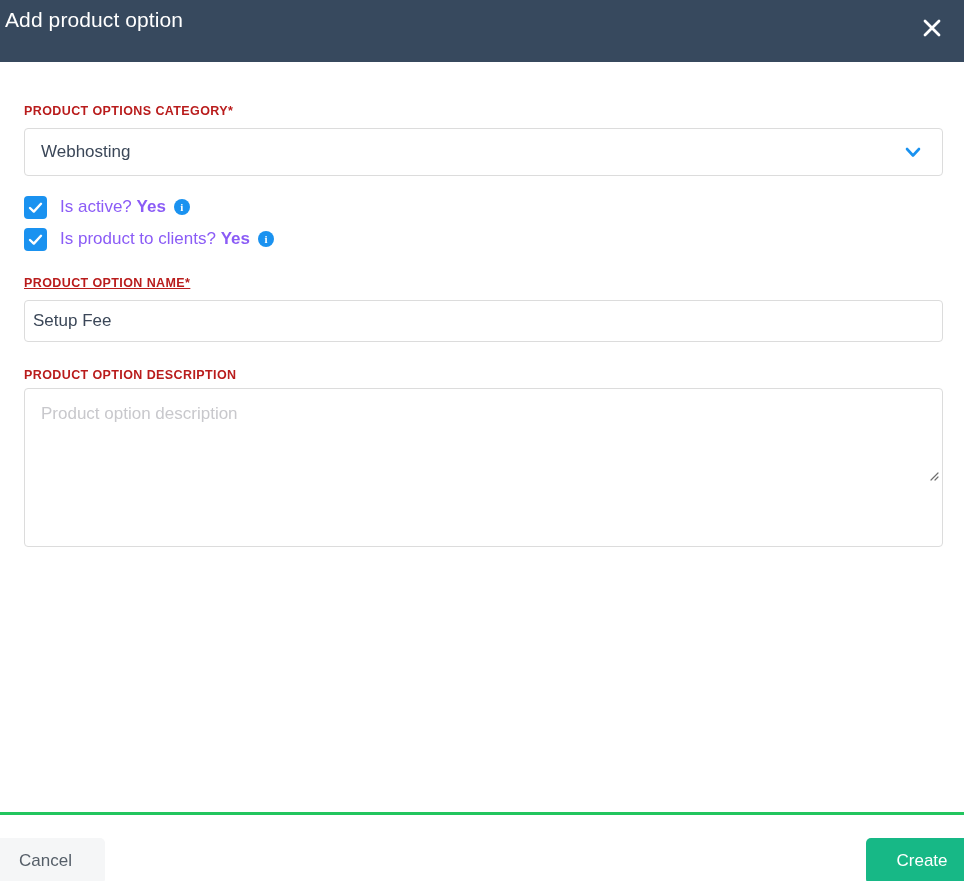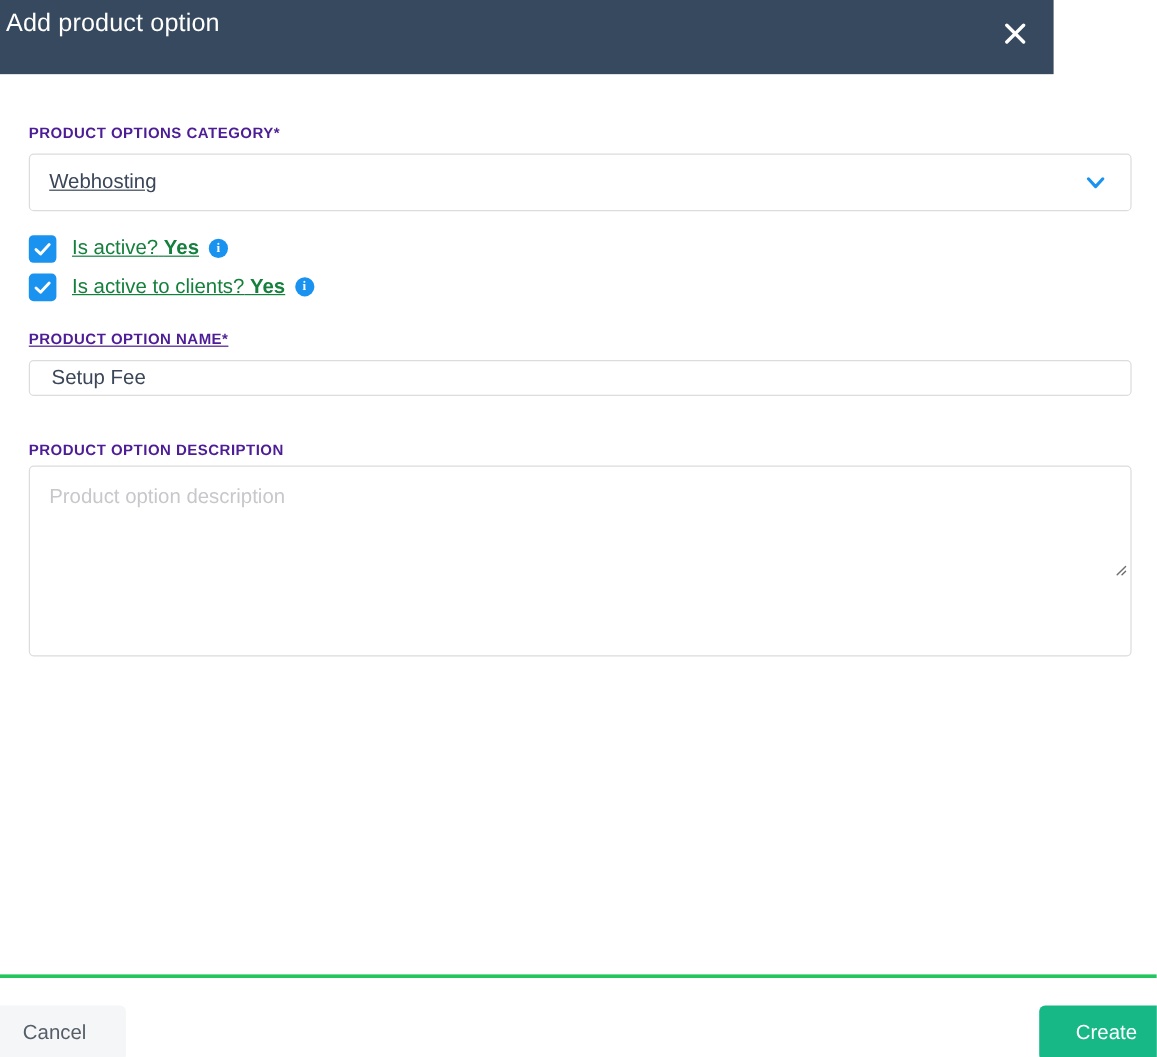--- a/index.html
+++ b/index.html
@@ -12,21 +12,21 @@
     background: #ffffff;
     font-family: "Liberation Sans", sans-serif;
     overflow: hidden;
     position: relative;
   }
 
   
   .modal-header {
     position: absolute;
     top: 0; left: 0;
-    width: 878px;
+    width: 964px;
     height: 62px;
     background: #37495e;
     box-sizing: border-box;
   }
   .modal-title {
     position: absolute;
     left: 5px;
     top: 8px;
     font-size: 21px;
     color: #ffffff;
@@ -54,21 +54,21 @@
     left: 0;
     width: 964px;
     height: 750px;
     background: #ffffff;
   }
 
   .field-label {
     position: absolute;
     font-size: 12.5px;
     font-weight: bold;
-    color: #4c1d95;
+    color: #b91c1c;
     letter-spacing: 0.4px;
     text-transform: uppercase;
     white-space: nowrap;
   }
 
   .text-input, .select-box, .textarea-box {
     position: absolute;
     left: 24px;
     width: 919px;
     box-sizing: border-box;
@@ -81,39 +81,38 @@
     outline: none;
   }
 
   .select-box {
     height: 48px;
     line-height: 46px;
     padding: 0 40px 0 16px;
     white-space: nowrap;
     overflow: hidden;
     cursor: pointer;
-    text-decoration: underline;
   }
   .select-chevron {
     position: absolute;
     right: 18px;
     top: 50%;
     transform: translateY(-50%);
     width: 22px;
     height: 22px;
     display: flex;
     align-items: center;
     justify-content: center;
     color: #1a92f0;
     pointer-events: none;
   }
 
   .text-input {
-    height: 30px;
-    padding: 0 18px;
+    height: 42px;
+    padding: 0 8px;
   }
 
   .textarea-box {
     height: 159px;
     padding: 14px 16px;
     resize: none;
     line-height: 1.35;
   }
   .textarea-box::placeholder { color: #c8c8cc; }
 
@@ -143,23 +142,22 @@
     display: flex;
     align-items: center;
     justify-content: center;
     cursor: pointer;
     flex: 0 0 auto;
   }
   .checkbox svg { display:block; }
   .check-label {
     margin-left: 13px;
     font-size: 17px;
-    color: #15803d;
-    white-space: nowrap;
-    text-decoration: underline;
+    color: #8b5cf6;
+    white-space: nowrap;
   }
   .check-label b { font-weight: bold; }
   .info-icon {
     margin-left: 8px;
     width: 16px;
     height: 16px;
     border-radius: 50%;
     background: #1a92f0;
     color: #ffffff;
     font-size: 11px;
@@ -249,21 +247,21 @@
     <span class="info-icon">i</span>
   </div>
 
   <div class="check-row" style="top:164px;">
     <span class="checkbox">
       <svg width="17" height="17" viewBox="0 0 17 17" aria-hidden="true">
         <path d="M3 9 L6.8 12.6 L14 4.8" fill="none" stroke="#ffffff" stroke-width="2.4" stroke-linecap="round" stroke-linejoin="round"></path>
       </svg>
     </span>
     <span class="check-label">
-      <span>Is active to clients?</span>
+      <span>Is product to clients?</span>
       <b>Yes</b>
     </span>
     <span class="info-icon">i</span>
   </div>
 
   <div class="field-label" style="left:24px; top:214px;text-decoration:underline;">PRODUCT OPTION NAME*</div>
 
   <input class="text-input" style="top: 238px;" type="text" value="Setup Fee">
 
   <div class="field-label" style="left:24px; top:306px;">PRODUCT OPTION DESCRIPTION</div>

